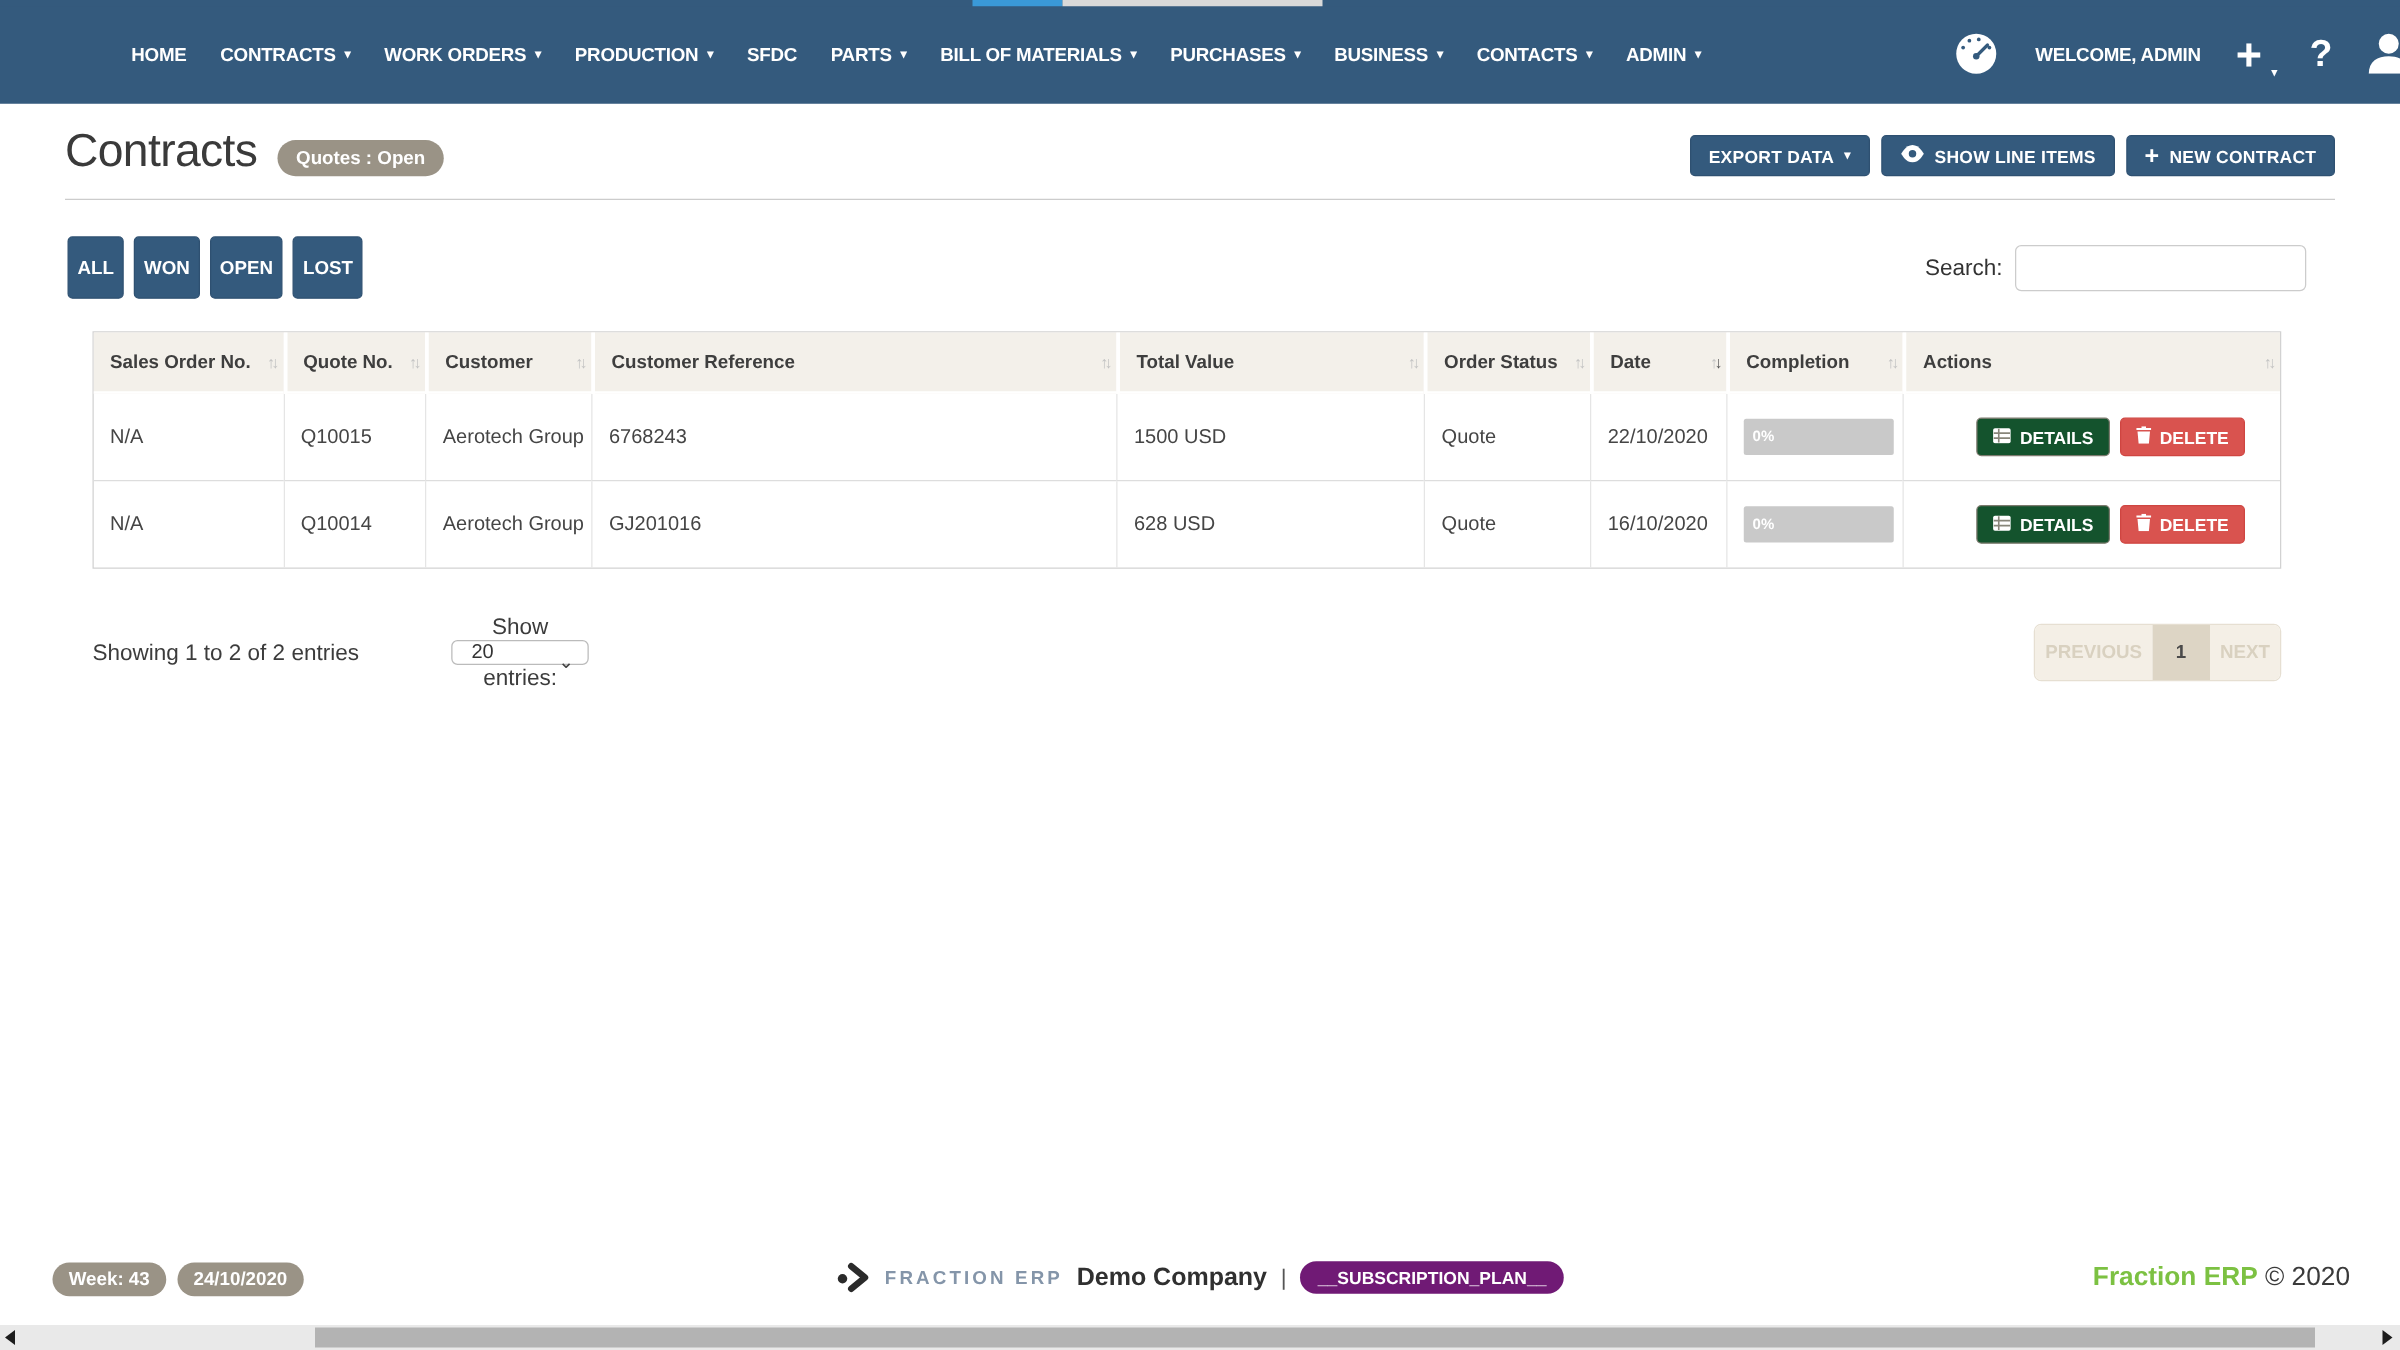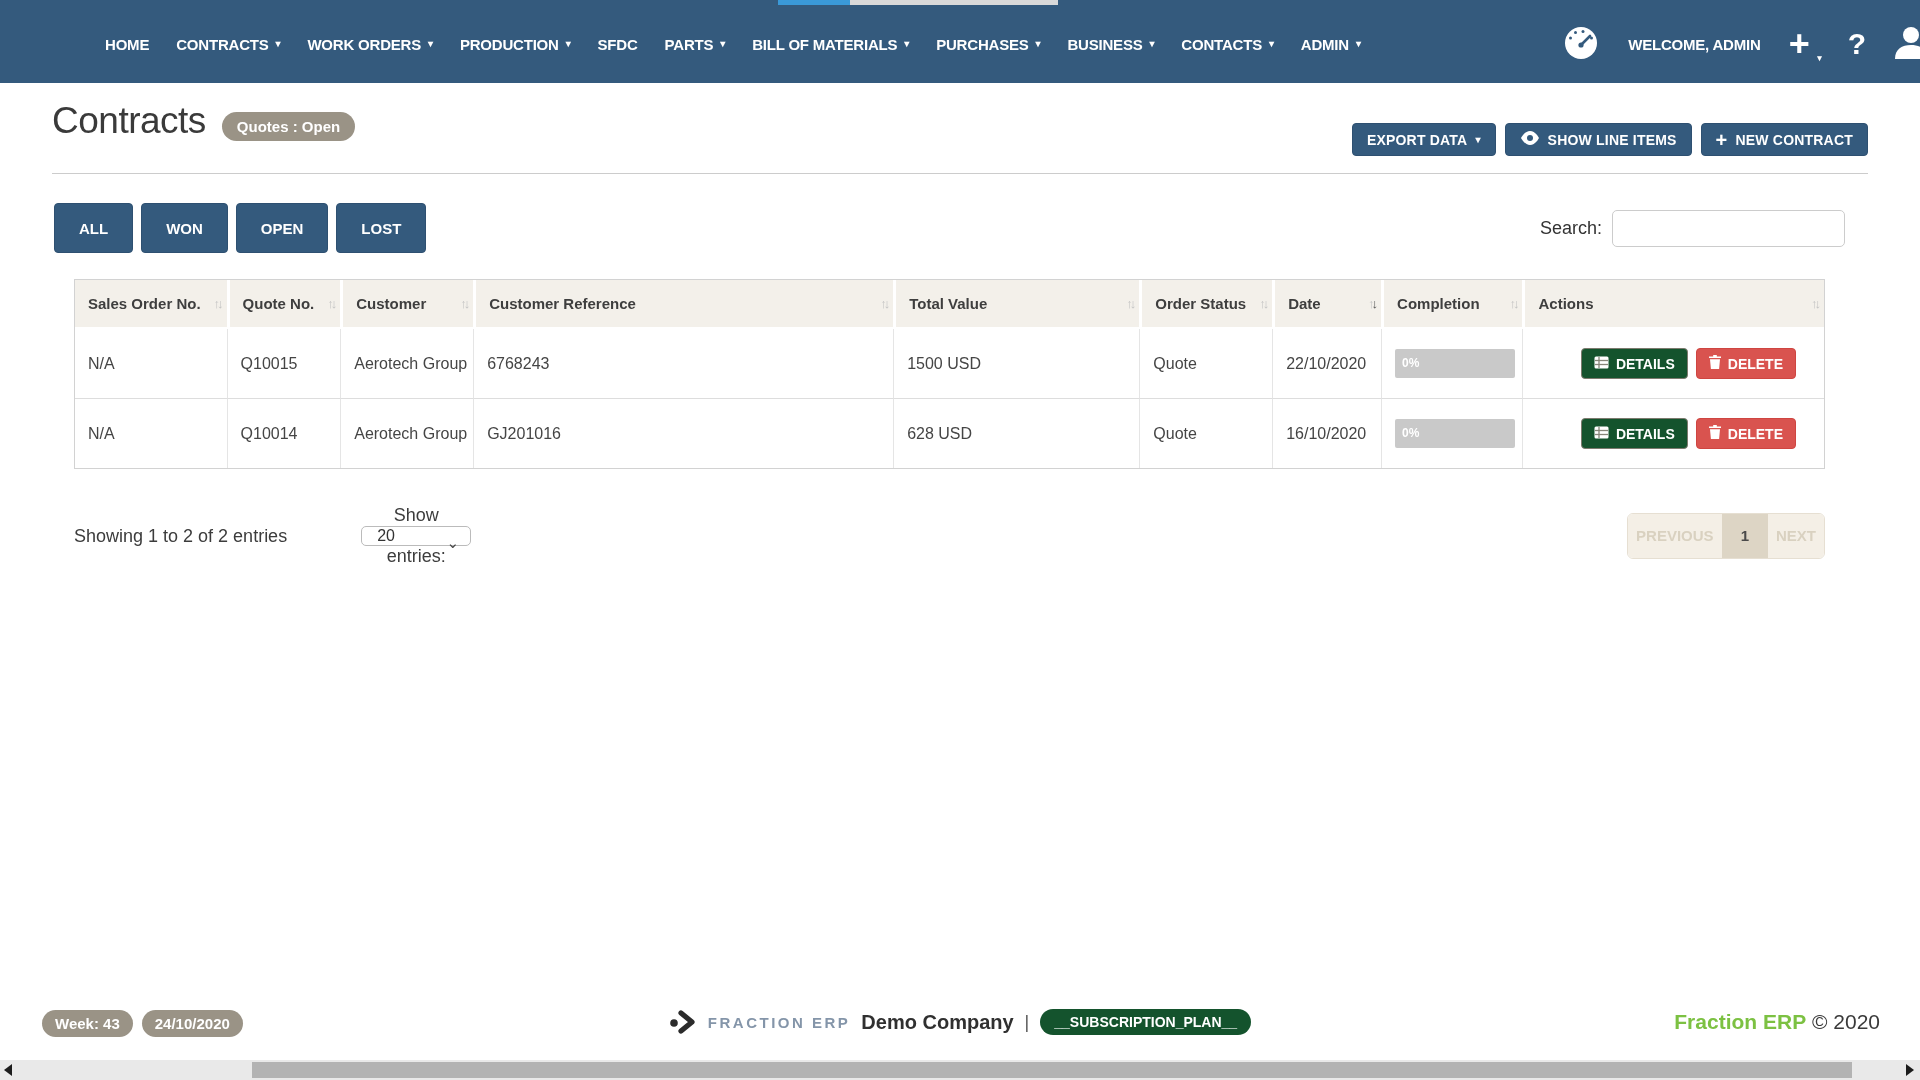--- a/index.html
+++ b/index.html
@@ -24,31 +24,31 @@
   .plus-wrap .caret { position:absolute; right:-2px; bottom:-4px; font-size:9px; }
   .help { color:#fff; font-size:30px; font-weight:bold; }
   .user-icon-wrap { margin-right:-8px; }
 
   
   .page-head { display:flex; align-items:flex-start; margin:17px 52px 0 52px; }
   .title-group { display:flex; align-items:center; }
   .page-title { font-size:37px; font-weight:500; color:#3a3a3a; letter-spacing:-0.5px; }
   .title-badge { margin:10px 0 0 16px; background:#9a9386; color:#fff; font-size:15px; font-weight:bold;
     border-radius:15px; padding:6px 15px; }
-  .head-buttons { margin-left:auto; margin-top:23px; display:flex; gap:9px; }
+  .head-buttons { margin-left:auto; margin-top:8px; display:flex; gap:9px; }
   .btn-blue { background:#345a7d; border:1px solid #2e5071; color:#fff; font-size:14px; font-weight:bold;
     letter-spacing:0.2px; height:33px; border-radius:4px; padding:0 14px; display:flex; align-items:center;
     gap:8px; cursor:pointer; font-family:inherit; }
   .hr { border-top:1px solid #ccc; margin:17px 52px 0 52px; }
 
   
   .toolbar { display:flex; align-items:center; margin:29px 75px 0 54px; }
   .filters { display:flex; gap:8px; }
   .filter-btn { background:#345a7d; border:1px solid #2e5071; color:#fff; font-size:15px; font-weight:bold;
-    height:50px; border-radius:4px; padding:0 24px; cursor:pointer; font-family:inherit; }
+    height:50px; border-radius:4px; padding:0 7px; cursor:pointer; font-family:inherit; }
   .search-group { margin-left:auto; display:flex; align-items:center; }
   .search-label { font-size:18px; color:#333; margin-right:10px; }
   .search-input { width:233px; height:37px; border:1px solid #ccc; border-radius:5px; outline:none;
     font-size:16px; padding:0 10px; font-family:inherit; }
 
   
   .table-wrap { margin:26px 95px 4px 74px; }
   table { width:100%; border-collapse:separate; border-spacing:0; border:1px solid #d2d2d2; }
   th { background:#f3f0ea; text-align:left; font-size:15px; font-weight:bold; color:#3e3e3e;
     padding:15px 26px 15px 13px; position:relative; border-bottom:2px solid #fff; cursor:pointer; white-space:nowrap; }
@@ -83,21 +83,21 @@
 
   
   .footer { position:absolute; top:1004px; left:0; width:1920px; height:46px; }
   .foot-left { position:absolute; left:42px; top:6px; display:flex; gap:9px; }
   .pill-gray { background:#9a9386; color:#fff; font-size:15px; font-weight:bold; border-radius:14px; padding:5px 13px; }
   .foot-center { position:absolute; left:0; right:0; top:4px; display:flex; justify-content:center; align-items:center; gap:11px; }
   .brand-mark { display:flex; align-items:center; }
   .brand-text { font-size:15px; font-weight:bold; color:#8495a9; letter-spacing:2.5px; }
   .company { font-size:20px; font-weight:bold; color:#303030; }
   .foot-sep { font-size:18px; color:#555; }
-  .pill-green { background:#14532d; color:#fff; font-size:14px; font-weight:bold; border-radius:13px; padding:5px 14px; }
+  .pill-green { background:#701a75; color:#fff; font-size:14px; font-weight:bold; border-radius:13px; padding:5px 14px; }
   .foot-right { position:absolute; right:40px; top:6px; font-size:21px; }
   .copy-brand { color:#7cc142; font-weight:bold; }
   .copy-text { color:#3a3a3a; }
 
   
   .h-scroll { position:absolute; bottom:0; left:0; width:1920px; height:20px; background:#e9e9e9; }
   .h-thumb { position:absolute; left:252px; top:2px; width:1600px; height:16px; background:#b3b3b3; cursor:pointer; }
   .arr-left { position:absolute; left:4px; top:4px; width:0; height:0;
     border-top:6px solid transparent; border-bottom:6px solid transparent; border-right:8px solid #1c1c1c; cursor:pointer; }
   .arr-right { position:absolute; right:6px; top:4px; width:0; height:0;

